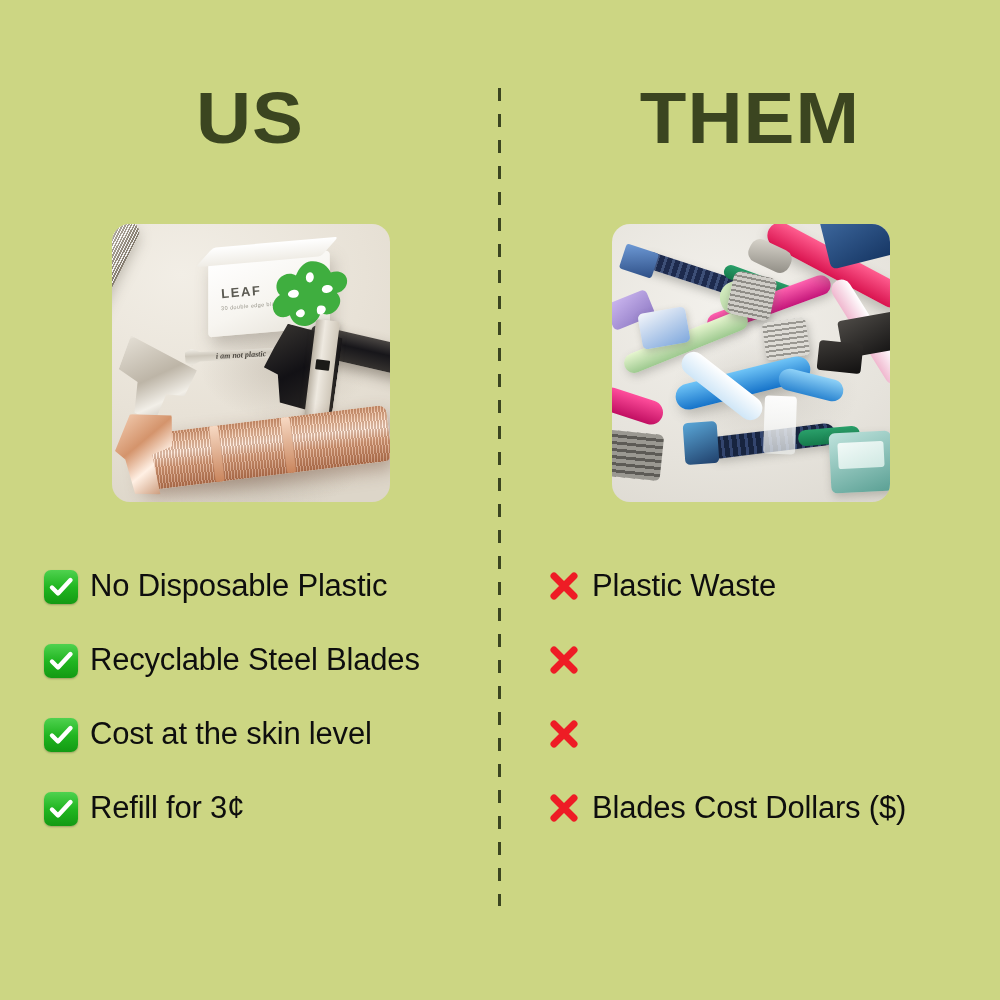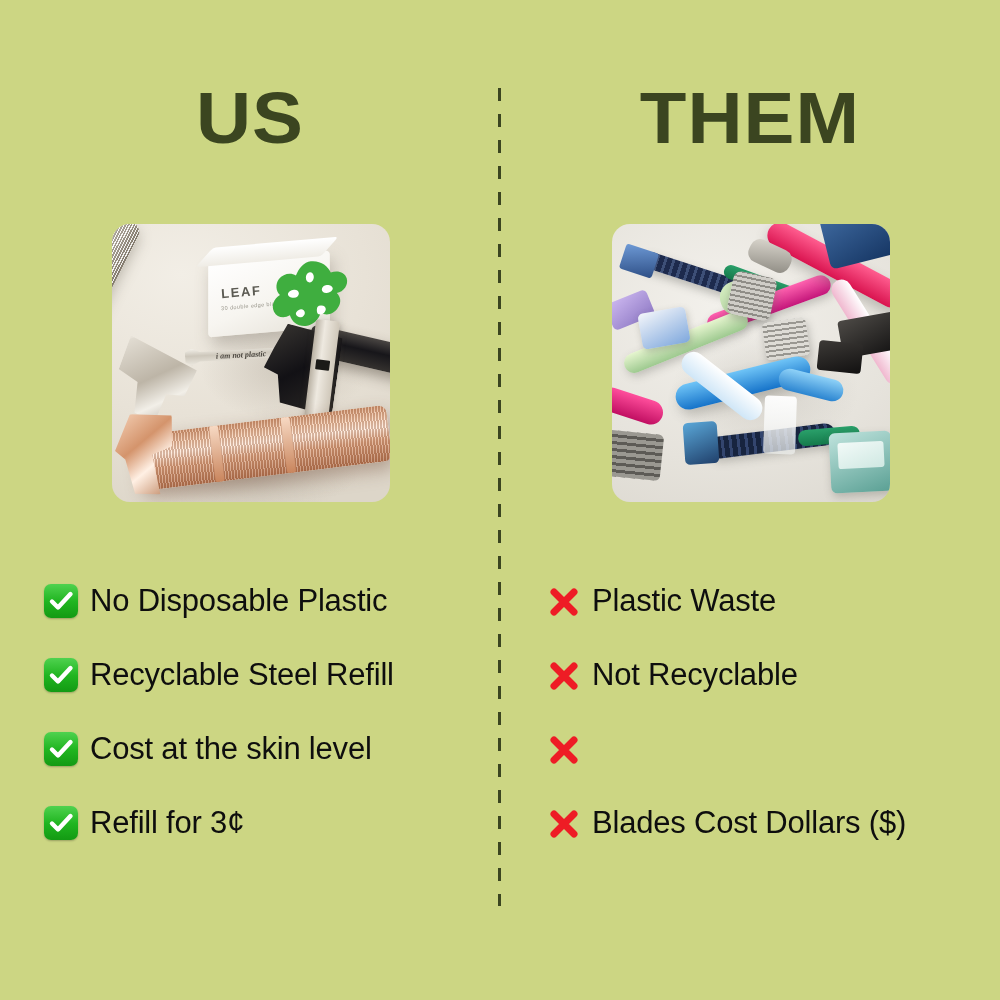--- a/index.html
+++ b/index.html
@@ -274,21 +274,21 @@
   
   .list {
     position: absolute;
     top: 570px;
   }
   .list-left  { left: 44px;  width: 440px; }
   .list-right { left: 548px; width: 440px; }
 
   .list-item {
     display: flex;
-    align-items: flex-end;
+    align-items: flex-start;
     height: 48px;
     margin-bottom: 26px;
   }
   .mark {
     flex: 0 0 auto;
     width: 34px;
     height: 34px;
     margin-right: 12px;
     position: relative;
   }
@@ -453,21 +453,21 @@
       </span>
       <span class="item-label">No Disposable Plastic</span>
     </div>
 
     <div class="list-item">
       <span class="mark mark-check">
         <svg width="34" height="34" viewBox="0 0 34 34">
           <path d="M8 17.5 L14 23.5 L26.5 10" fill="none" stroke="#ffffff" stroke-width="4.4" stroke-linecap="round" stroke-linejoin="round"></path>
         </svg>
       </span>
-      <span class="item-label">Recyclable Steel Refill</span>
+      <span class="item-label">Recyclable Steel Blades</span>
     </div>
 
     <div class="list-item">
       <span class="mark mark-check">
         <svg width="34" height="34" viewBox="0 0 34 34">
           <path d="M8 17.5 L14 23.5 L26.5 10" fill="none" stroke="#ffffff" stroke-width="4.4" stroke-linecap="round" stroke-linejoin="round"></path>
         </svg>
       </span>
       <span class="item-label">Cost at the skin level</span>
     </div>
@@ -493,21 +493,20 @@
       </span>
       <span class="item-label">Plastic Waste</span>
     </div>
 
     <div class="list-item">
       <span class="mark mark-x">
         <svg width="32" height="32" viewBox="0 0 32 32">
           <path d="M6 6 L26 26 M26 6 L6 26" fill="none" stroke="#ee1c25" stroke-width="7" stroke-linecap="round"></path>
         </svg>
       </span>
-      <span class="item-label">Not Recyclable</span>
     </div>
 
     <div class="list-item">
       <span class="mark mark-x">
         <svg width="32" height="32" viewBox="0 0 32 32">
           <path d="M6 6 L26 26 M26 6 L6 26" fill="none" stroke="#ee1c25" stroke-width="7" stroke-linecap="round"></path>
         </svg>
       </span>
     </div>
 

